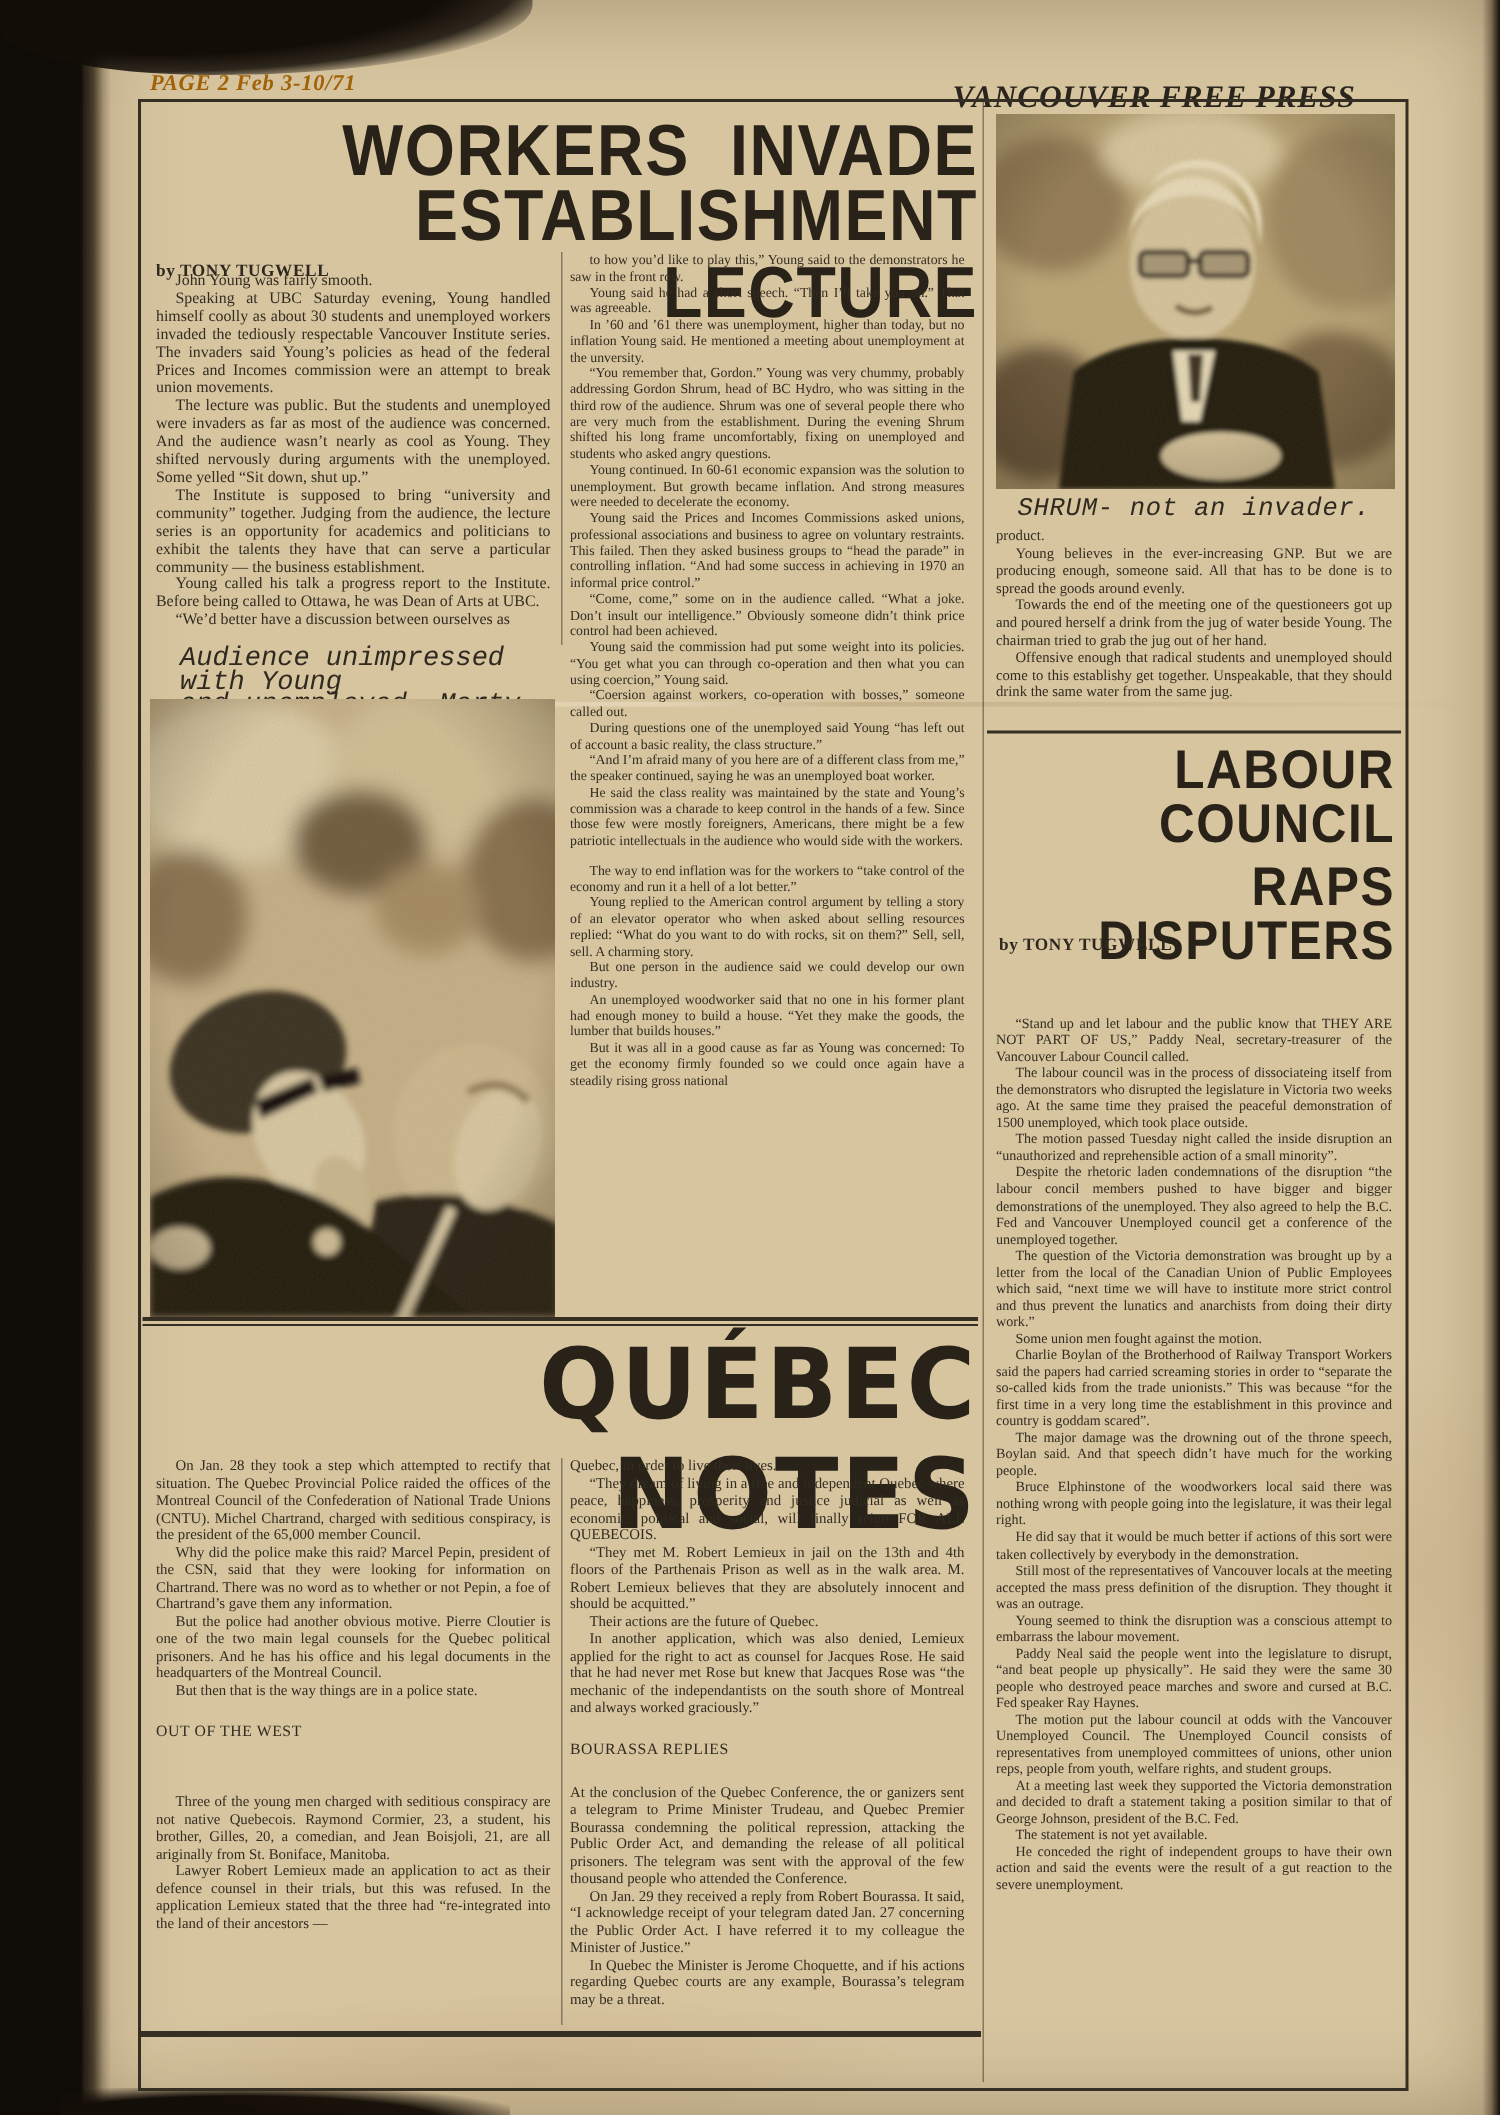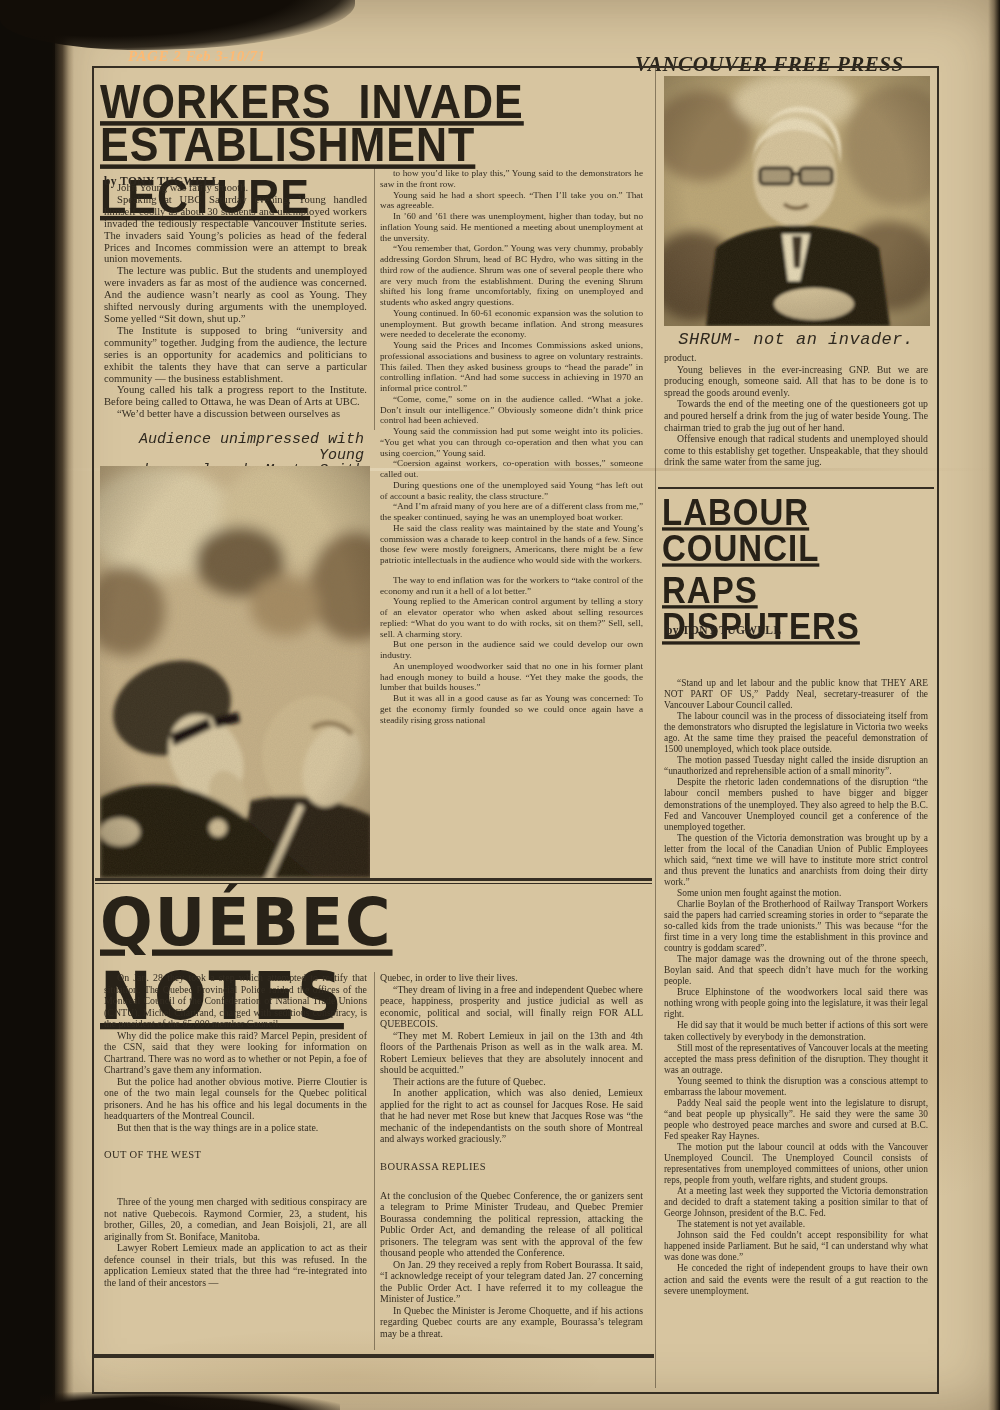--- a/index.html
+++ b/index.html
@@ -27,34 +27,34 @@
     background:radial-gradient(ellipse at 30% 20%,#120d07 55%,rgba(18,13,7,0.85) 68%,transparent 78%);
     border-radius:0 0 60% 40%;}
   .scan-blob-bottomleft{left:40px;top:1392px;width:300px;height:24px;
     background:radial-gradient(ellipse at 40% 100%,#140e08 55%,transparent 80%);}
   .scan-edge-right{left:988px;top:0;width:12px;height:1410px;
     background:linear-gradient(270deg,#140f08,rgba(40,28,14,0.4),transparent);}
   .crease{left:60px;top:468px;width:935px;height:3px;
     background:linear-gradient(90deg,transparent,rgba(255,250,230,0.30) 40%,rgba(120,90,50,0.18) 55%,transparent);}
   
   .pg-label{left:100px;top:48px;font-family:"Liberation Serif",serif;
-    font-style:italic;font-weight:bold;font-size:15px;color:#fdba74;letter-spacing:0.5px;margin-left:28px;}
+    font-style:italic;font-weight:bold;font-size:15px;color:#a16207;letter-spacing:0.5px;}
   .masthead{left:635px;top:52px;width:300px;font-family:"Liberation Serif",serif;
     font-style:italic;font-weight:bold;font-size:21px;color:#2a251c;letter-spacing:0.5px;}
   
   .content-box{left:92px;top:66px;width:843px;height:1324px;border:2px solid #35."px";
     border:2px solid #352e23;}
   .vrule{background:rgba(70,58,40,0.55);width:1px;}
   .double-rule{left:95px;top:878px;width:557px;height:6px;
     background:linear-gradient(180deg,#352e23 0 3px,transparent 3px 5px,#352e23 5px 6px);}
   .left-bottom-rule{left:94px;top:1354px;width:560px;height:4px;background:#352e23;}
   .labour-top-rule{left:658px;top:487px;width:276px;height:2px;background:#352e23;}
   
   .headline{color:#282218;font-family:"Liberation Sans",sans-serif;font-weight:bold;
-    text-align:left;text-decoration:underline;}
+    text-align:right;}
   .h1-line{font-size:43px;letter-spacing:1px;word-spacing:14px;line-height:46px;
     display:block;transform:scaleY(1.12);transform-origin:center;}
   .workers-head{left:100px;top:78px;width:552px;}
   .labour-head{left:662px;top:494px;width:268px;}
   .h2-line{font-size:33px;letter-spacing:1px;word-spacing:8px;line-height:38px;display:block;
     transform:scaleY(1.1);}
   .quebec-head{left:100px;top:890px;width:552px;}
   .h3-line{font-size:62px;letter-spacing:2px;word-spacing:20px;line-height:70px;display:block;
     font-family:"DejaVu Sans",sans-serif;transform:scaleY(1.05);}
   .byline{font-family:"Liberation Serif",serif;font-size:11.5px;font-weight:bold;
@@ -65,21 +65,21 @@
   .bodytext p:empty{min-height:9px;}
   .noindent-first p:first-child{text-indent:0;}
   .a1c1{font-size:10.6px;line-height:11.9px;}
   .a1c2{font-size:9.2px;line-height:10.75px;}
   .a1c3{font-size:9.8px;line-height:11.6px;}
   .labour-col{font-size:9.4px;line-height:11.05px;}
   .quebec-col{font-size:9.9px;line-height:11.5px;}
   .subhead{font-size:10.5px;letter-spacing:0.4px;color:#332c21;margin:0;
     font-family:"Liberation Serif",serif;}
   .caption{font-family:"Liberation Mono",monospace;font-style:italic;color:#2f291f;}
-  .cap1{left:104px;top:432px;width:260px;font-size:15px;line-height:15.5px;text-align:right;}
+  .cap1{left:120px;top:432px;width:260px;font-size:18px;line-height:15.5px;text-align:left;}
   .cap2{left:664px;top:330px;width:264px;font-size:17px;text-align:center;letter-spacing:0.5px;}
   .photo-frame{overflow:hidden;}
   .photo-frame svg{display:block;}
   .stain{border-radius:50%;pointer-events:none;}
 </style>
 </head>
 <body>
 
 <div class="abs paper"></div>
 <div class="abs scan-edge-left"></div>
@@ -259,21 +259,20 @@
     <p>Charlie Boylan of the Brotherhood of Railway Transport Workers said the papers had carried screaming stories in order to “separate the so-called kids from the trade unionists.” This was because “for the first time in a very long time the establishment in this province and country is goddam scared”.</p>
     <p>The major damage was the drowning out of the throne speech, Boylan said. And that speech didn’t have much for the working people.</p>
     <p>Bruce Elphinstone of the woodworkers local said there was nothing wrong with people going into the legislature, it was their legal right.</p>
     <p>He did say that it would be much better if actions of this sort were taken collectively by everybody in the demonstration.</p>
     <p>Still most of the representatives of Vancouver locals at the meeting accepted the mass press definition of the disruption. They thought it was an outrage.</p>
     <p>Young seemed to think the disruption was a conscious attempt to embarrass the labour movement.</p>
     <p>Paddy Neal said the people went into the legislature to disrupt, “and beat people up physically”. He said they were the same 30 people who destroyed peace marches and swore and cursed at B.C. Fed speaker Ray Haynes.</p>
     <p>The motion put the labour council at odds with the Vancouver Unemployed Council. The Unemployed Council consists of representatives from unemployed committees of unions, other union reps, people from youth, welfare rights, and student groups.</p>
     <p>At a meeting last week they supported the Victoria demonstration and decided to draft a statement taking a position similar to that of George Johnson, president of the B.C. Fed.</p>
     <p>The statement is not yet available.</p>
-    <p>Johnson  said the Fed couldn’t accept responsibility for what happened inside Parliament. But he said, “I can understand why what was done was done.”</p>
     <p>He conceded the right of independent groups to have their own action and said the events were the result of a gut reaction to the severe unemployment.</p>
   </div>
 
 <div class="abs headline quebec-head">
   <span class="h3-line">QUÉBEC NOTES</span>
 </div>
 
 <div class="abs" style="left:104px;top:972px;width:263px;">
   <div class="bodytext quebec-col" style="width:263px;">
       <p>On Jan. 28 they took a step which attempted to rectify that situation. The Quebec Provincial Police raided the offices of the Montreal Council of the Confederation of National Trade Unions (CNTU). Michel Chartrand, charged with seditious conspiracy, is the president of the 65,000 member Council.</p>

